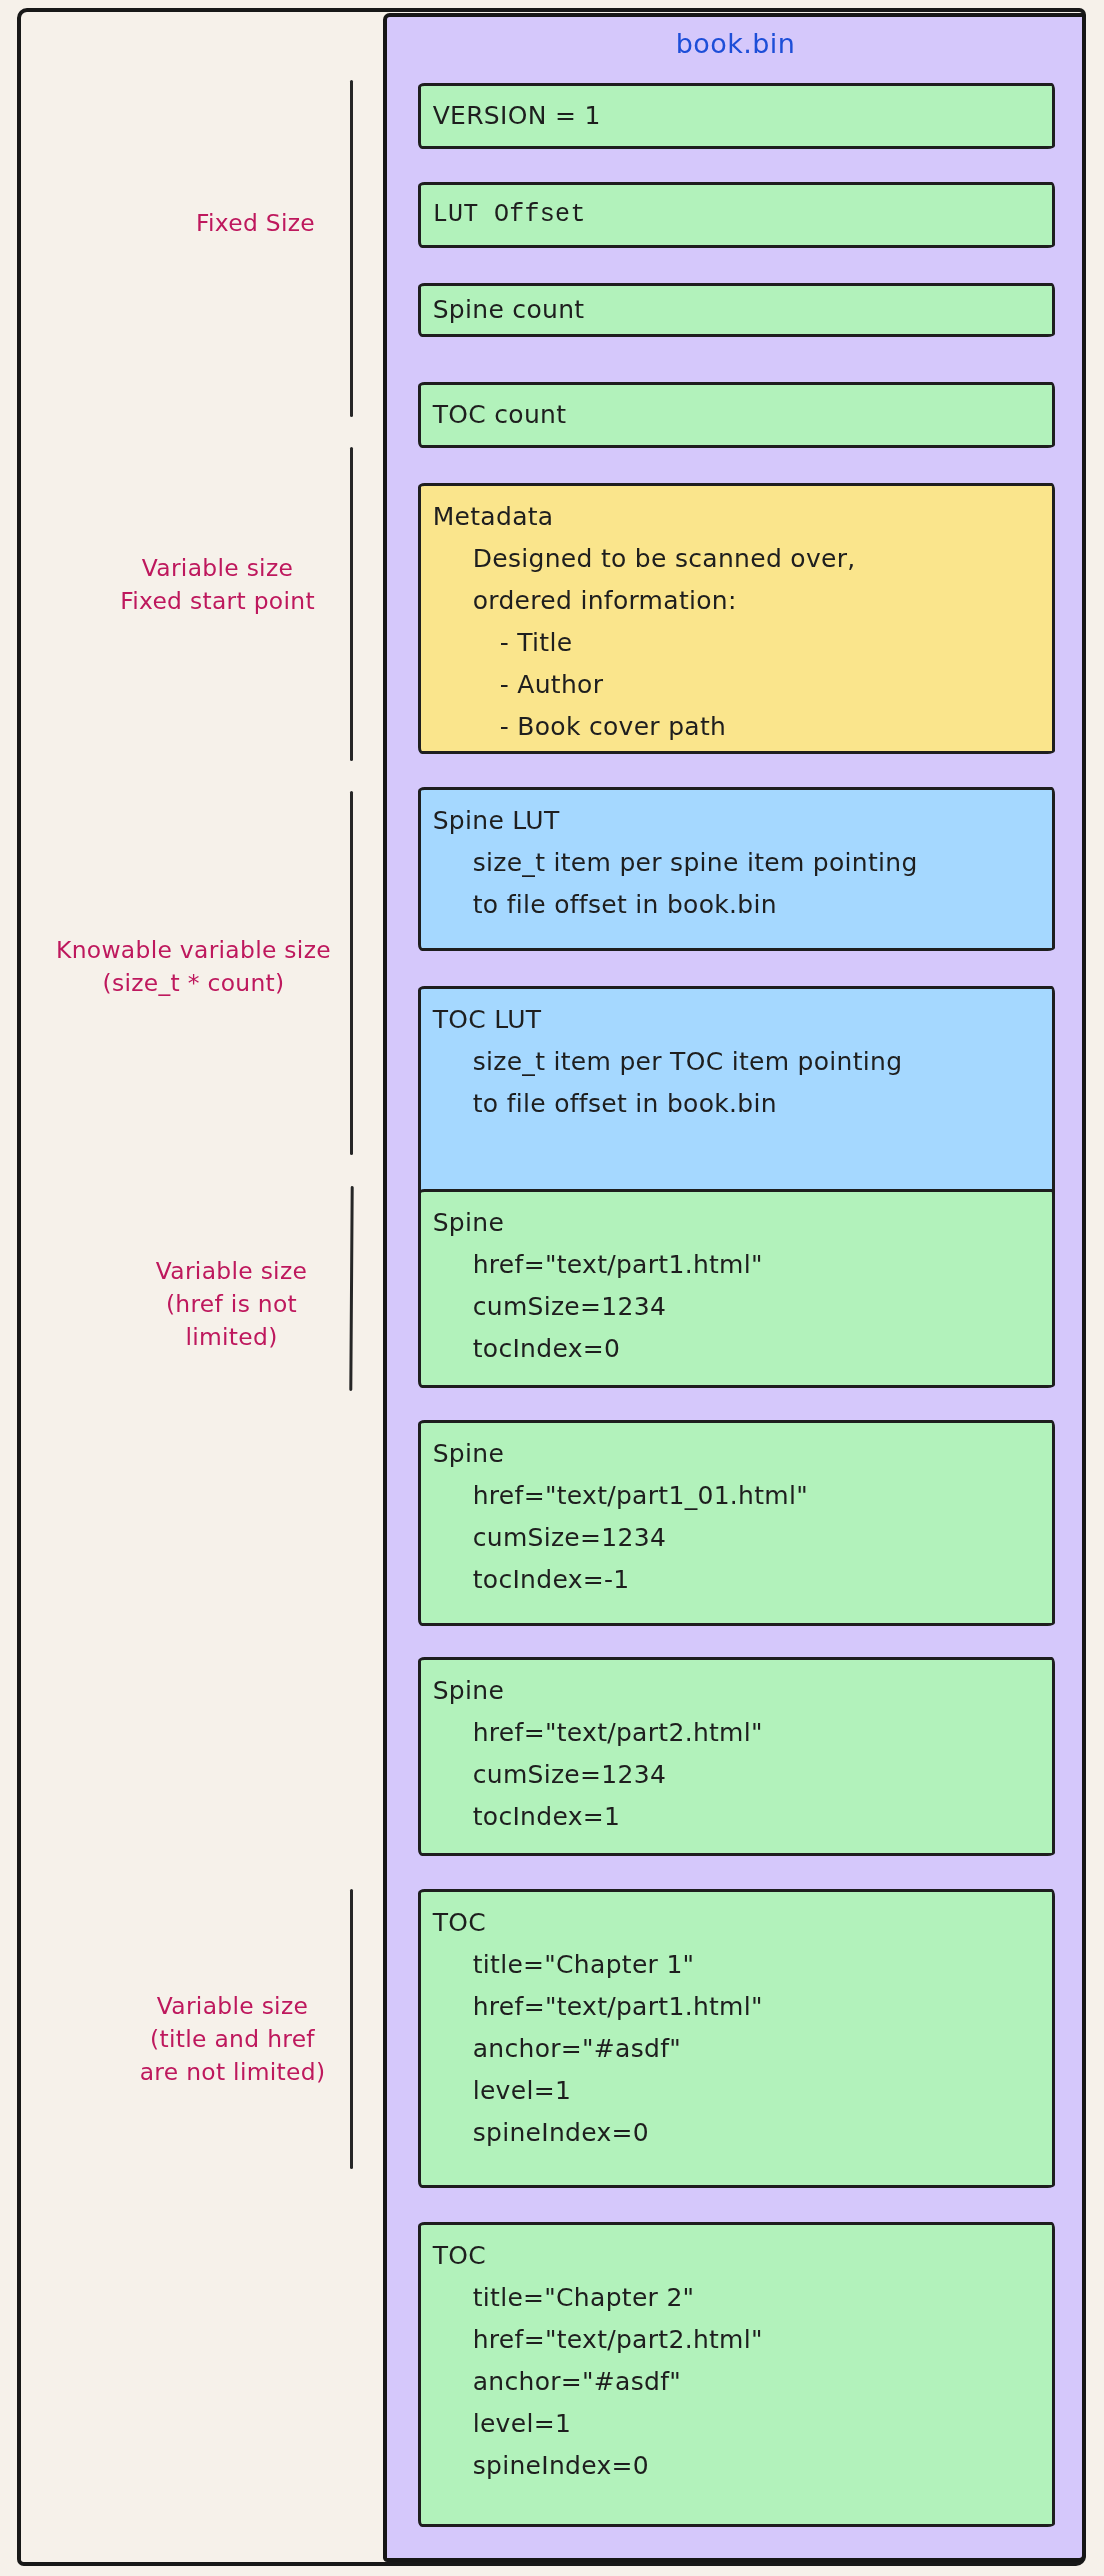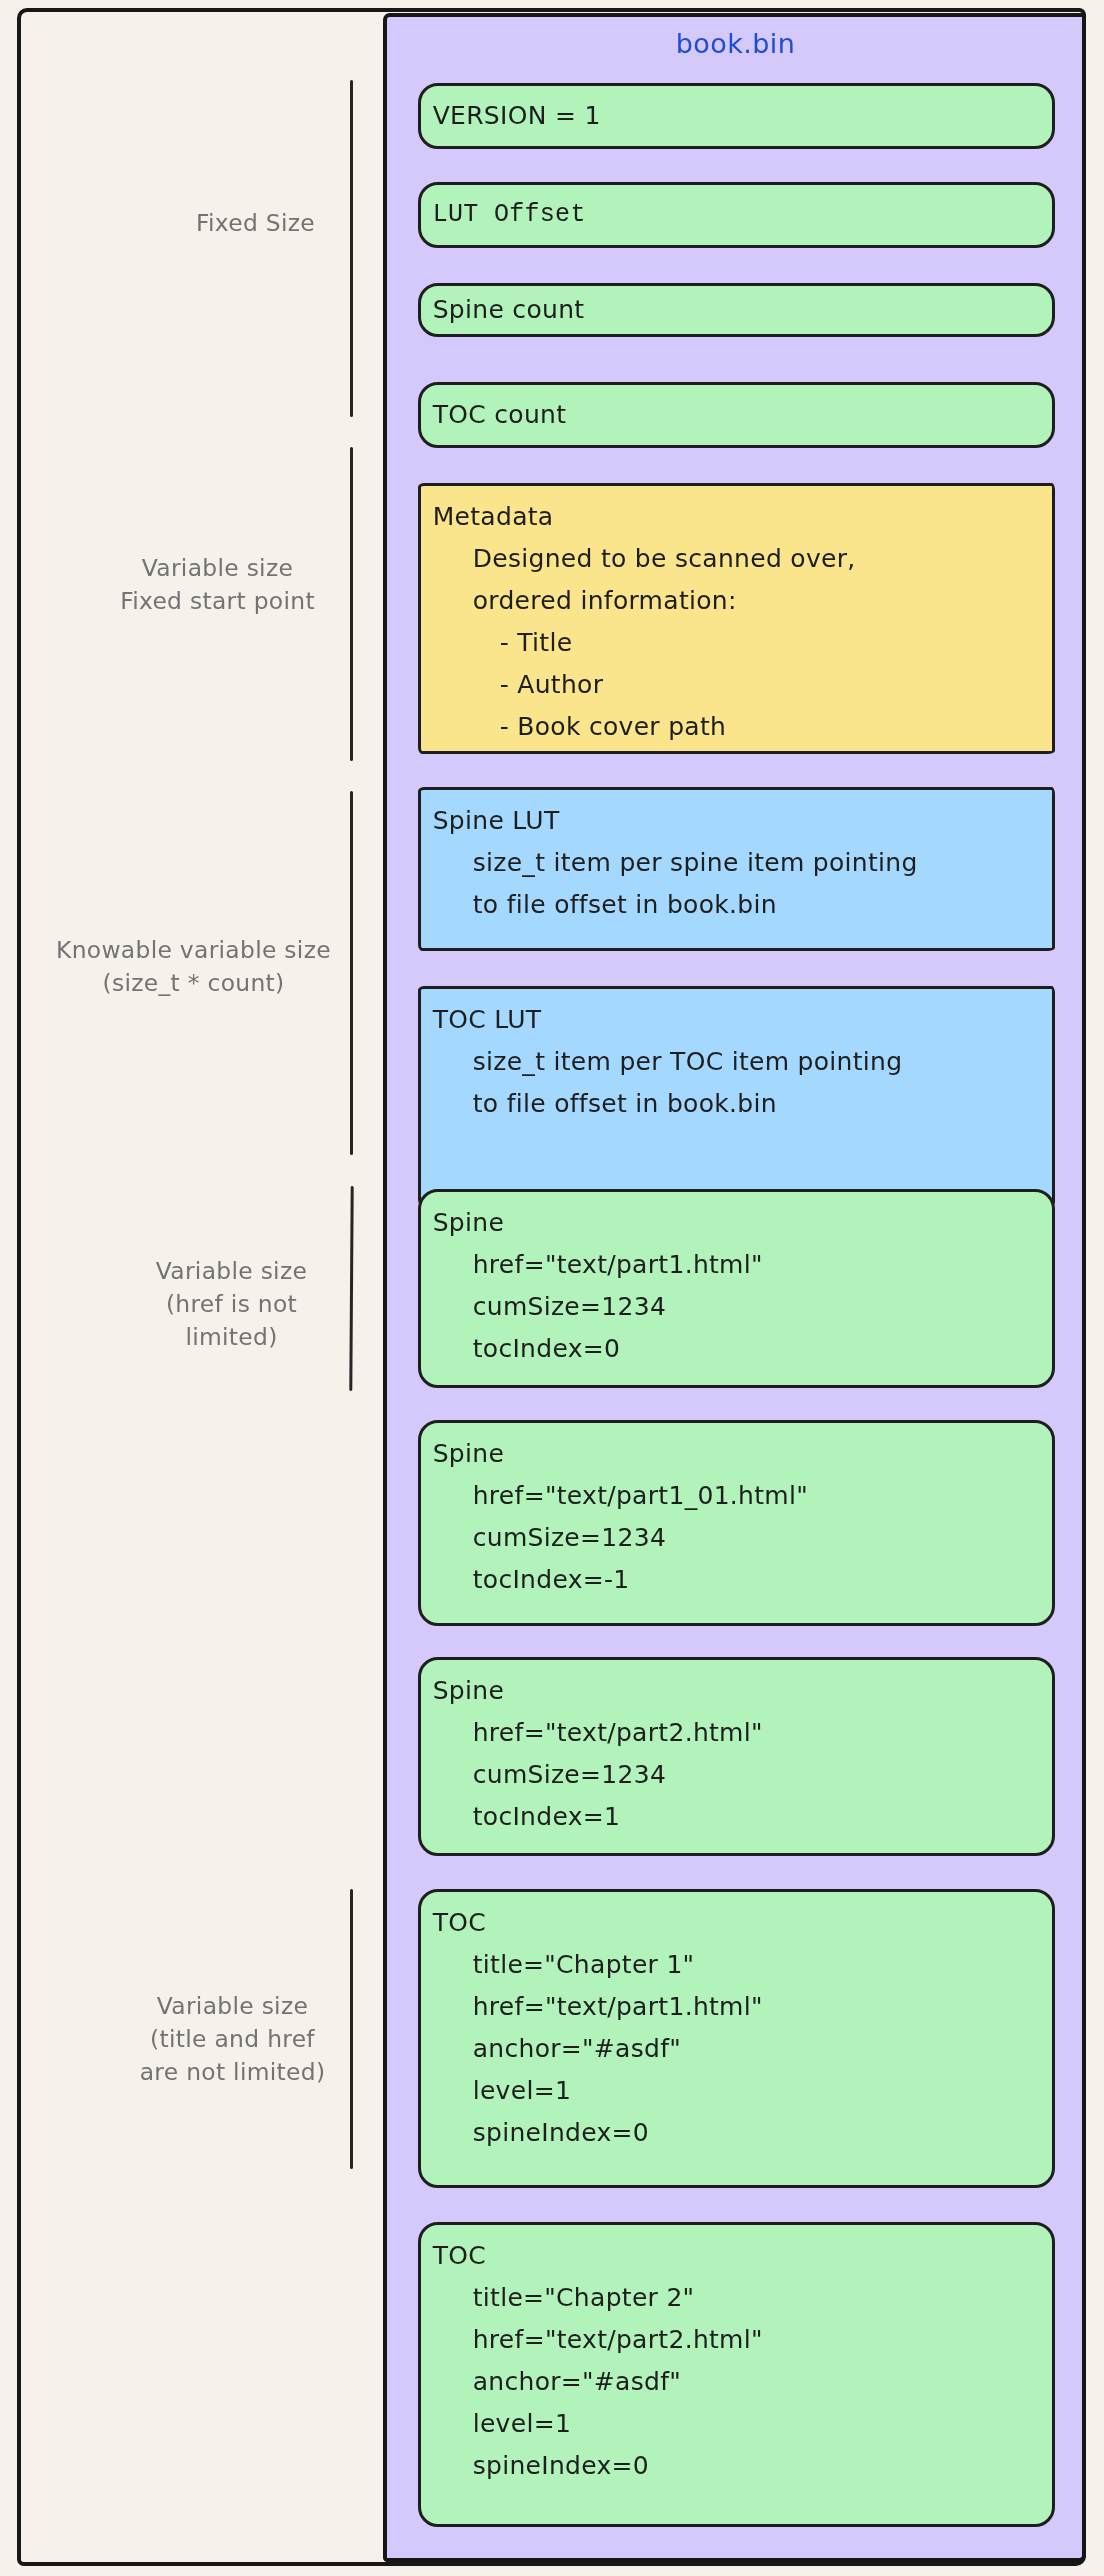--- a/index.html
+++ b/index.html
@@ -30,21 +30,21 @@
     letter-spacing:0.4px;color:#1d4ed8;
   }
 
   
   .block{
     position:absolute;left:418px;width:637px;box-sizing:border-box;
     border:3.3px solid #1e1e1e;border-radius:6.7px 3.3px 7.5px 4.2px / 4.2px 7.5px 3.3px 6.7px;
     padding:10px 11.7px;font-size:25px;line-height:42px;
     letter-spacing:0.3px;overflow:hidden;
   }
-  .green{background:#b2f2bb;border-radius:20px;}
+  .green{background:#b2f2bb;}
   .yellow{background:#fae58c;}
   .blue{background:#a5d8ff;}
   .single{display:flex;align-items:center;padding-top:0;padding-bottom:0;}
   .line{display:block;white-space:pre;}
   .ind1{padding-left:40px;}
   .ind2{padding-left:67px;}
 
   .b0{top:83px;height:66px;}
   .b1{top:182px;height:66px;font-family:Liberation Mono, monospace;}
   .b2{top:283px;height:54px;}
@@ -64,21 +64,21 @@
   }
   .br0{top:80px;height:337px;}
   .br1{top:447px;height:314px;}
   .br2{top:791px;height:364px;}
   .br3{top:1186px;height:205px;transform:rotate(0.4deg);}
   .br4{top:1889px;height:280px;}
 
   
   .sec-label{
     position:absolute;text-align:center;
-    font-size:23.4px;line-height:33px;letter-spacing:0.3px;color:#737373;
+    font-size:23.4px;line-height:33px;letter-spacing:0.3px;color:#be185d;
   }
   .l0{left:155px;top:207px;width:201px;}
   .l1{left:92px;top:552px;width:251px;}
   .l2{left:43px;top:934px;width:301px;}
   .l3{left:106px;top:1255px;width:251px;}
   .l4{left:86px;top:1990px;width:293px;}
 </style>
 </head>
 <body>
 

